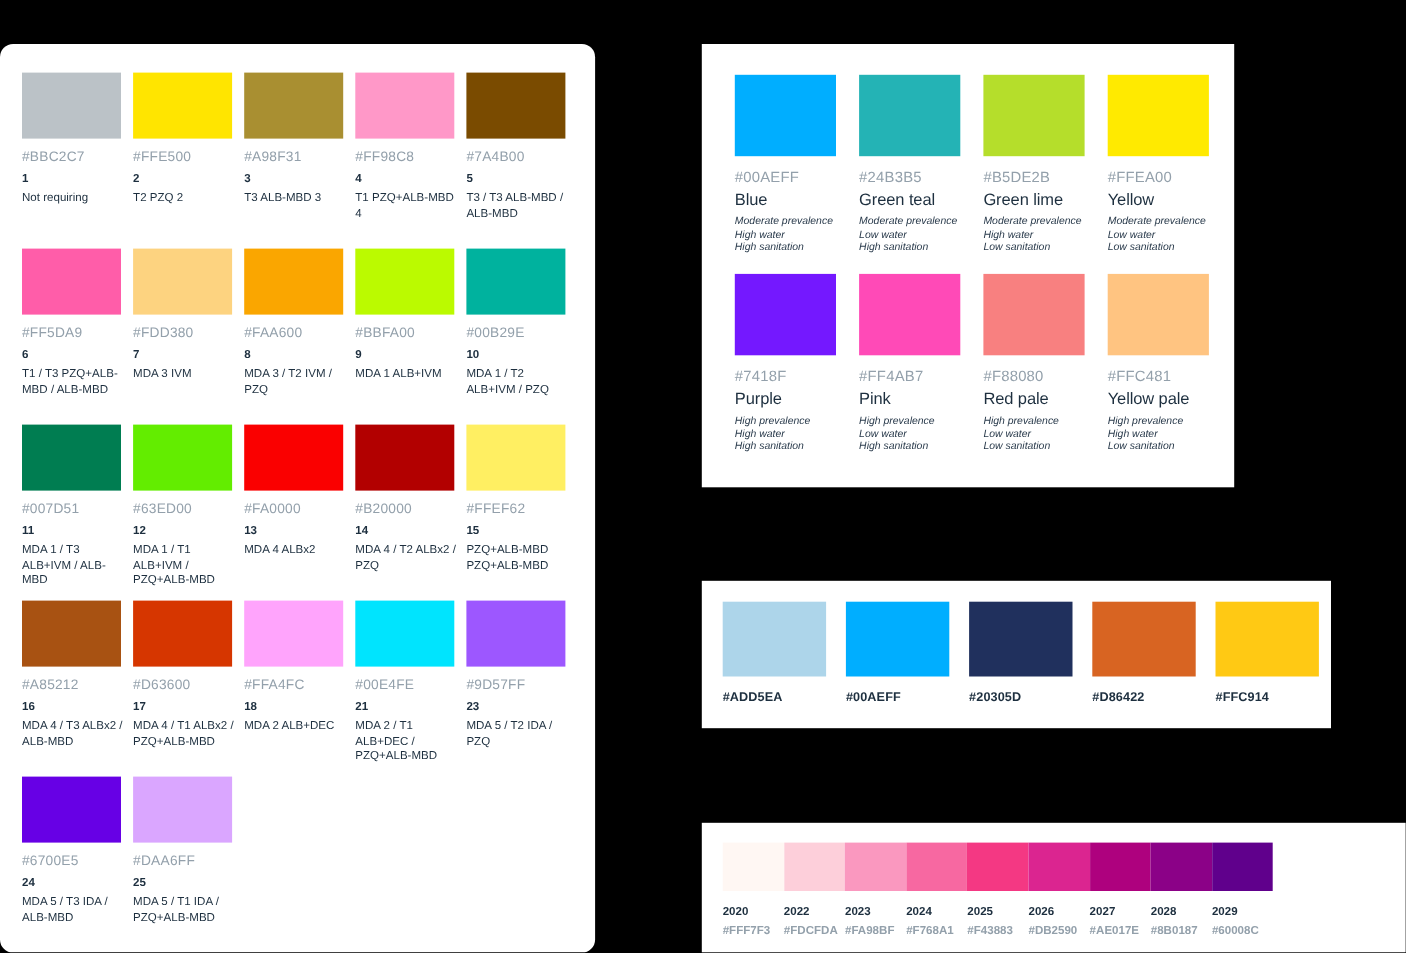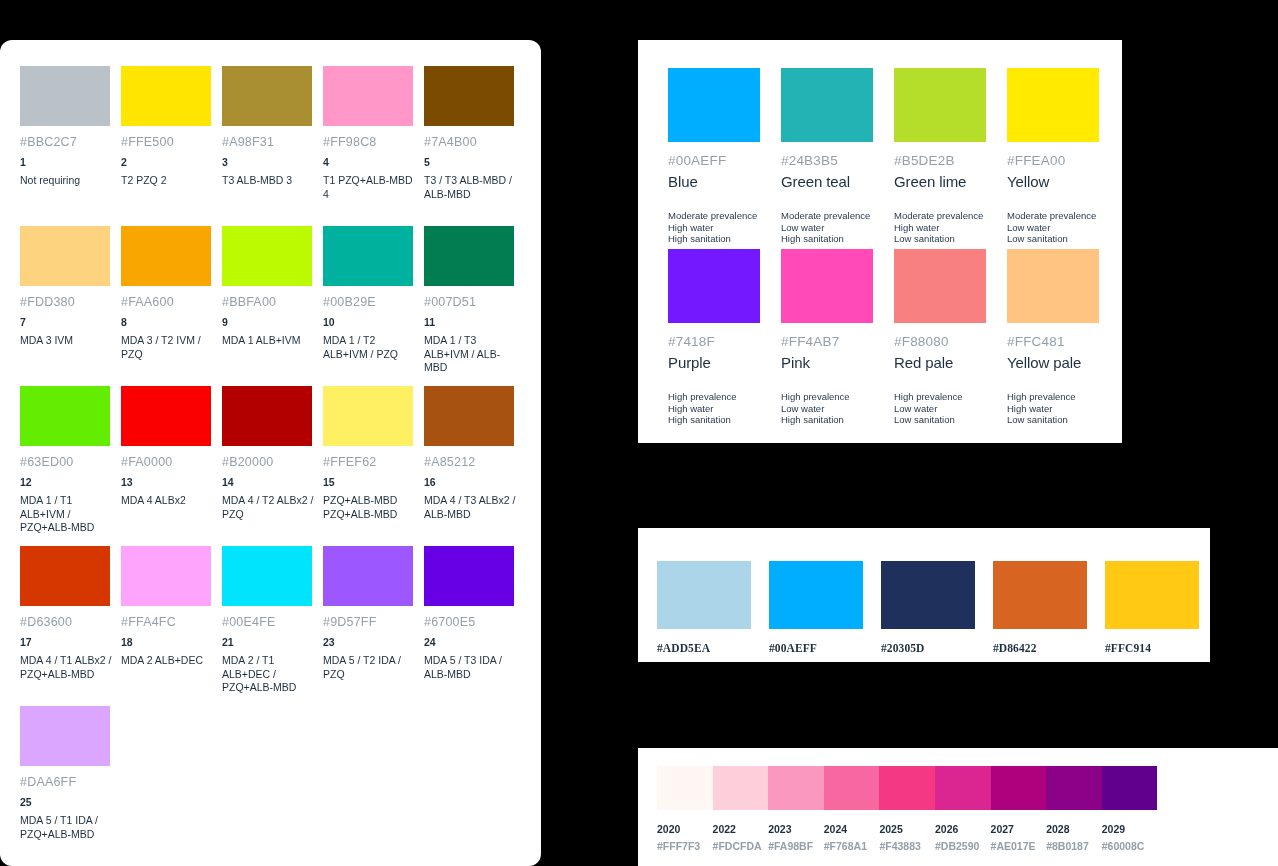--- a/index.html
+++ b/index.html
@@ -50,30 +50,30 @@
   .cat-hex {
     font-size: 13.5px; color: #93a0ab; margin-top: 11px;
     letter-spacing: .2px; white-space: nowrap;
   }
   .cat-name {
     font-size: 15px; color: #1d2f3f; margin-top: 5px;
     white-space: nowrap; letter-spacing: -.1px;
   }
   .cat-lines {
     font-size: 9.5px; color: #2a3b4c; line-height: 11.5px;
-    margin-top: 20px;
+    margin-top: 6px;
+    font-style: italic;
   }
   .cat-lines span { display: block; white-space: nowrap; }
 
   
   #brand-panel { left: 638px; top: 528px; width: 572px; height: 134px; }
   #brand-row {
-    position: absolute; left: 19px; top: 33px;
+    position: absolute; left: 19px; top: 19px;
     display: flex;
-    font-family: Liberation Serif, serif;
   }
   .brand-cell { width: 112px; }
   .brand-swatch { width: 94px; height: 68px; }
   .brand-hex {
     font-size: 11.5px; font-weight: bold; color: #1d2f3f;
     margin-top: 13px; white-space: nowrap; letter-spacing: .1px;
   }
 
   
   #ramp-panel { left: 638px; top: 748px; width: 640px; height: 118px; }
@@ -124,20 +124,26 @@
           <div class="pal-num">4</div>
           <div class="pal-desc">T1 PZQ+ALB-MBD 4</div>
         </div>
         <div class="pal-cell">
           <div class="pal-swatch" style="background: rgb(122, 75, 0);"></div>
           <div class="pal-hex">#7A4B00</div>
           <div class="pal-num">5</div>
           <div class="pal-desc">T3 / T3 ALB-MBD / ALB-MBD</div>
         </div>
         <div class="pal-cell">
+          <div class="pal-swatch" style="background: rgb(255, 93, 169);"></div>
+          <div class="pal-hex">#FF5DA9</div>
+          <div class="pal-num">6</div>
+          <div class="pal-desc">T1 / T3 PZQ+ALB-MBD / ALB-MBD</div>
+        </div>
+        <div class="pal-cell">
           <div class="pal-swatch" style="background: rgb(253, 211, 128);"></div>
           <div class="pal-hex">#FDD380</div>
           <div class="pal-num">7</div>
           <div class="pal-desc">MDA 3 IVM</div>
         </div>
         <div class="pal-cell">
           <div class="pal-swatch" style="background: rgb(250, 166, 0);"></div>
           <div class="pal-hex">#FAA600</div>
           <div class="pal-num">8</div>
           <div class="pal-desc">MDA 3 / T2 IVM / PZQ</div>

